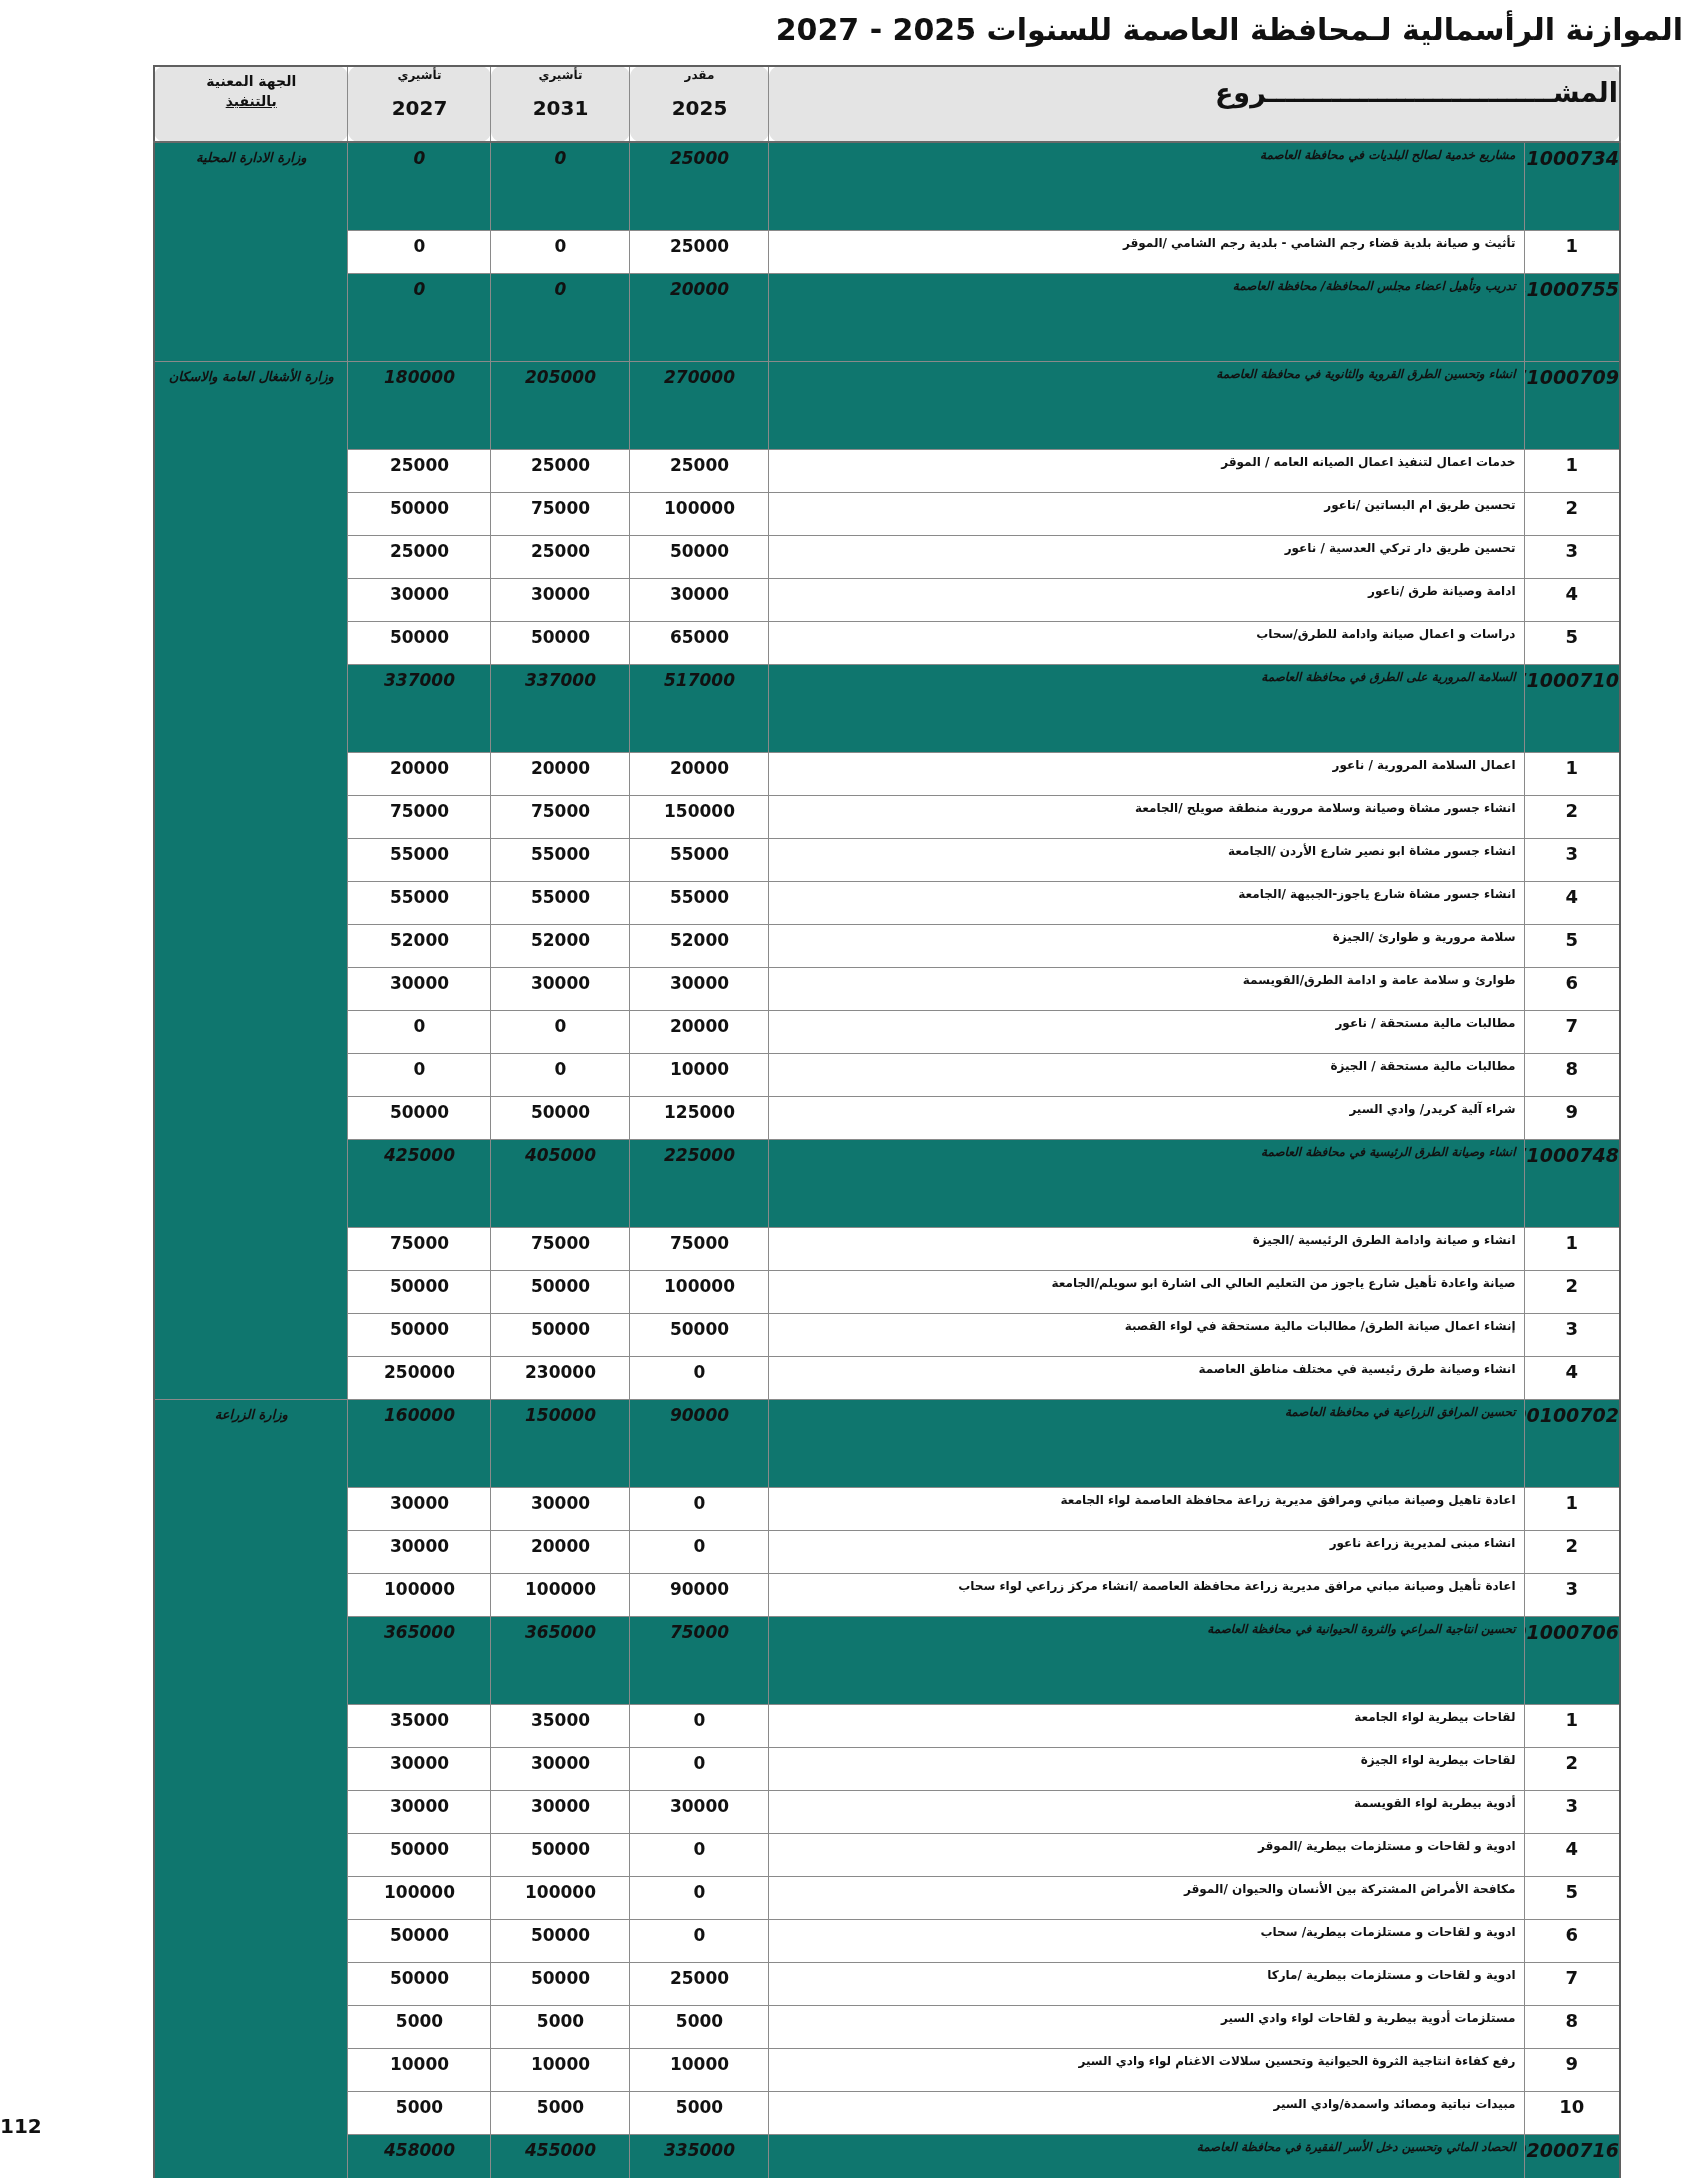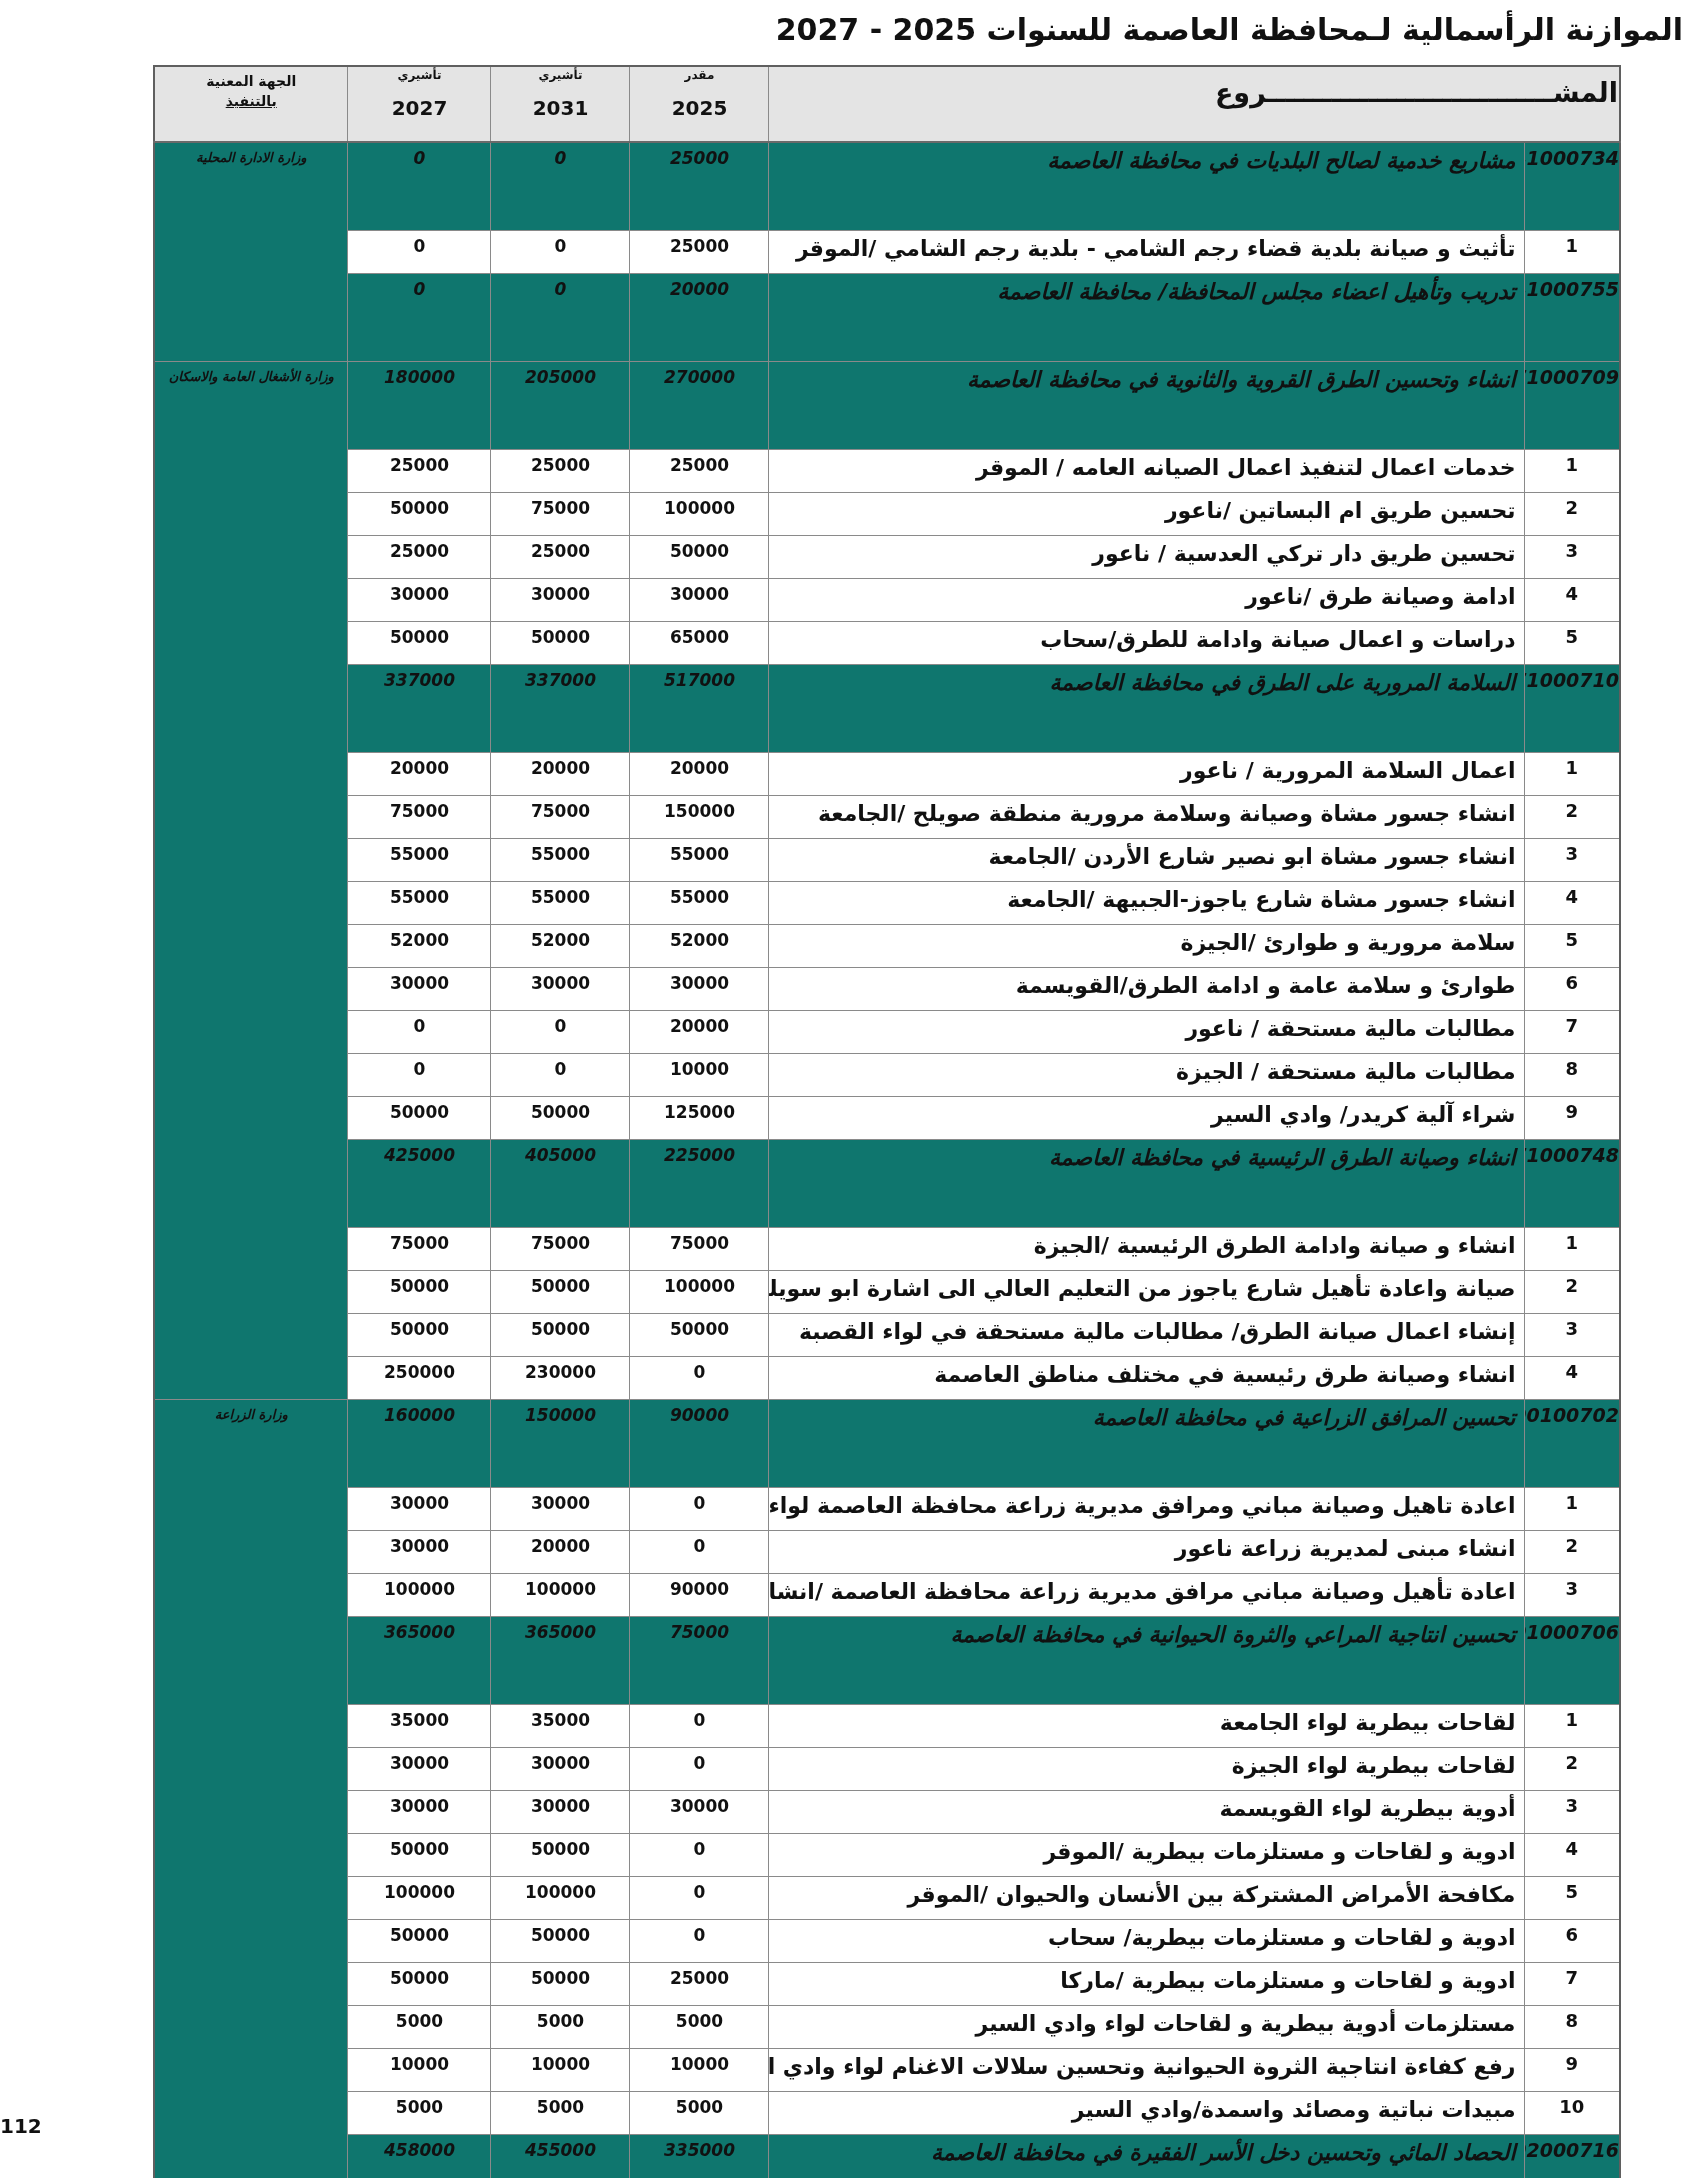--- a/index.html
+++ b/index.html
@@ -32,33 +32,34 @@
     border: 1px solid #8a8a8a;
     vertical-align: top;
     font-weight: bold;
     color: #111;
     overflow: hidden;
   }
   .budget thead th {
     background: #e4e4e4;
     height: 63px;
     border-bottom: 2px solid #6a6a6a;
+    border-radius: 11px;
   }
   .th-project { font-size: 27px; text-align: right; padding-top: 10px; }
   .th-year .th-line1 { font-size: 12px; margin-top: 0; }
   .th-year .th-line2 { font-size: 20px; margin-top: 14px; text-align: center; }
   .th-entity { font-size: 14px; text-align: center; padding-top: 6px; }
   .th-entity .underlined { text-decoration: underline; margin-top: 4px; }
   .group-row td { background: #0f766e; height: 81px; font-style: italic; }
   .item-row td { height: 36px; }
   .code-cell { text-align: center; font-size: 18px; padding-top: 4px; }
   .group-row .code-cell { font-size: 19px; }
   .project-cell {
     text-align: right;
-    font-size: 22px;
+    font-size: 12px;
     padding: 5px 8px 0 4px;
     white-space: nowrap;
   }
   .value-cell { text-align: center; font-size: 17px; padding-top: 5px; }
   .entity-cell {
     background: #ffffff;
     text-align: center;
     font-size: 13px;
     padding-top: 7px;
   }

